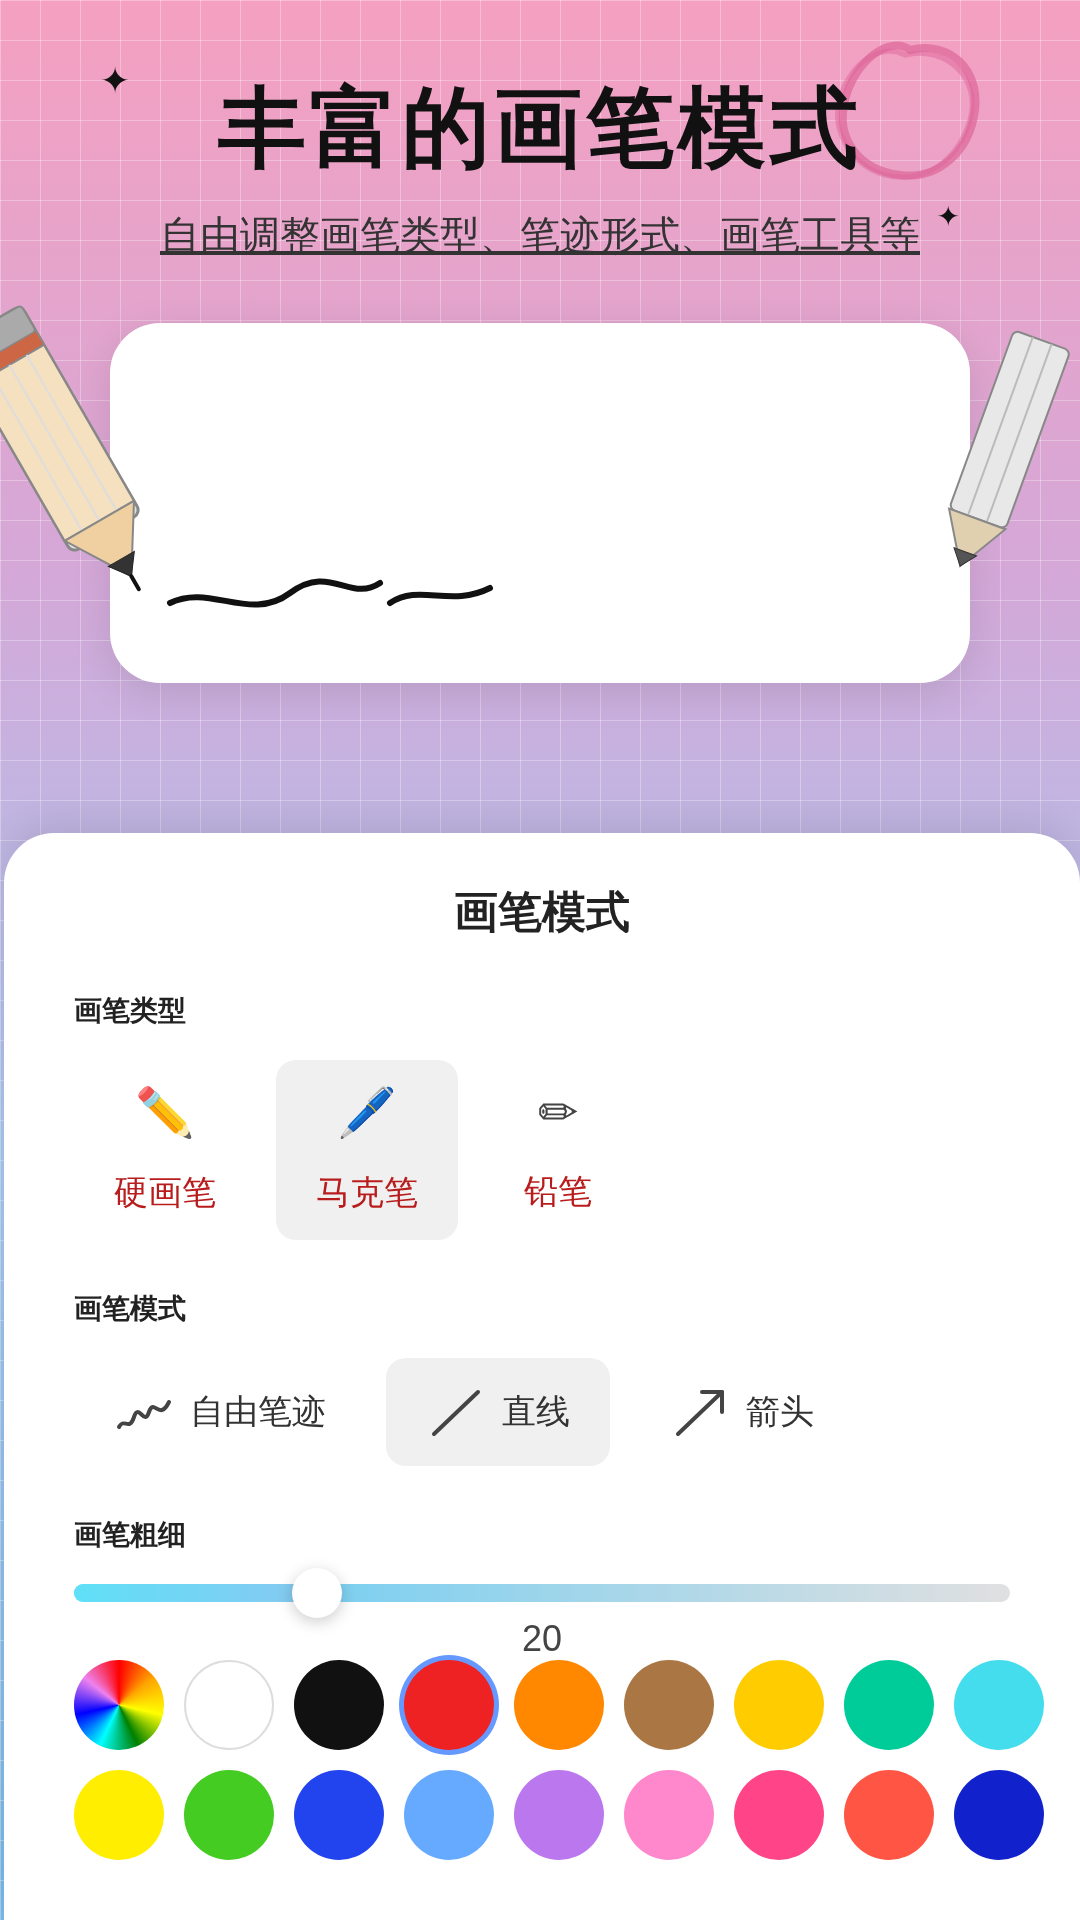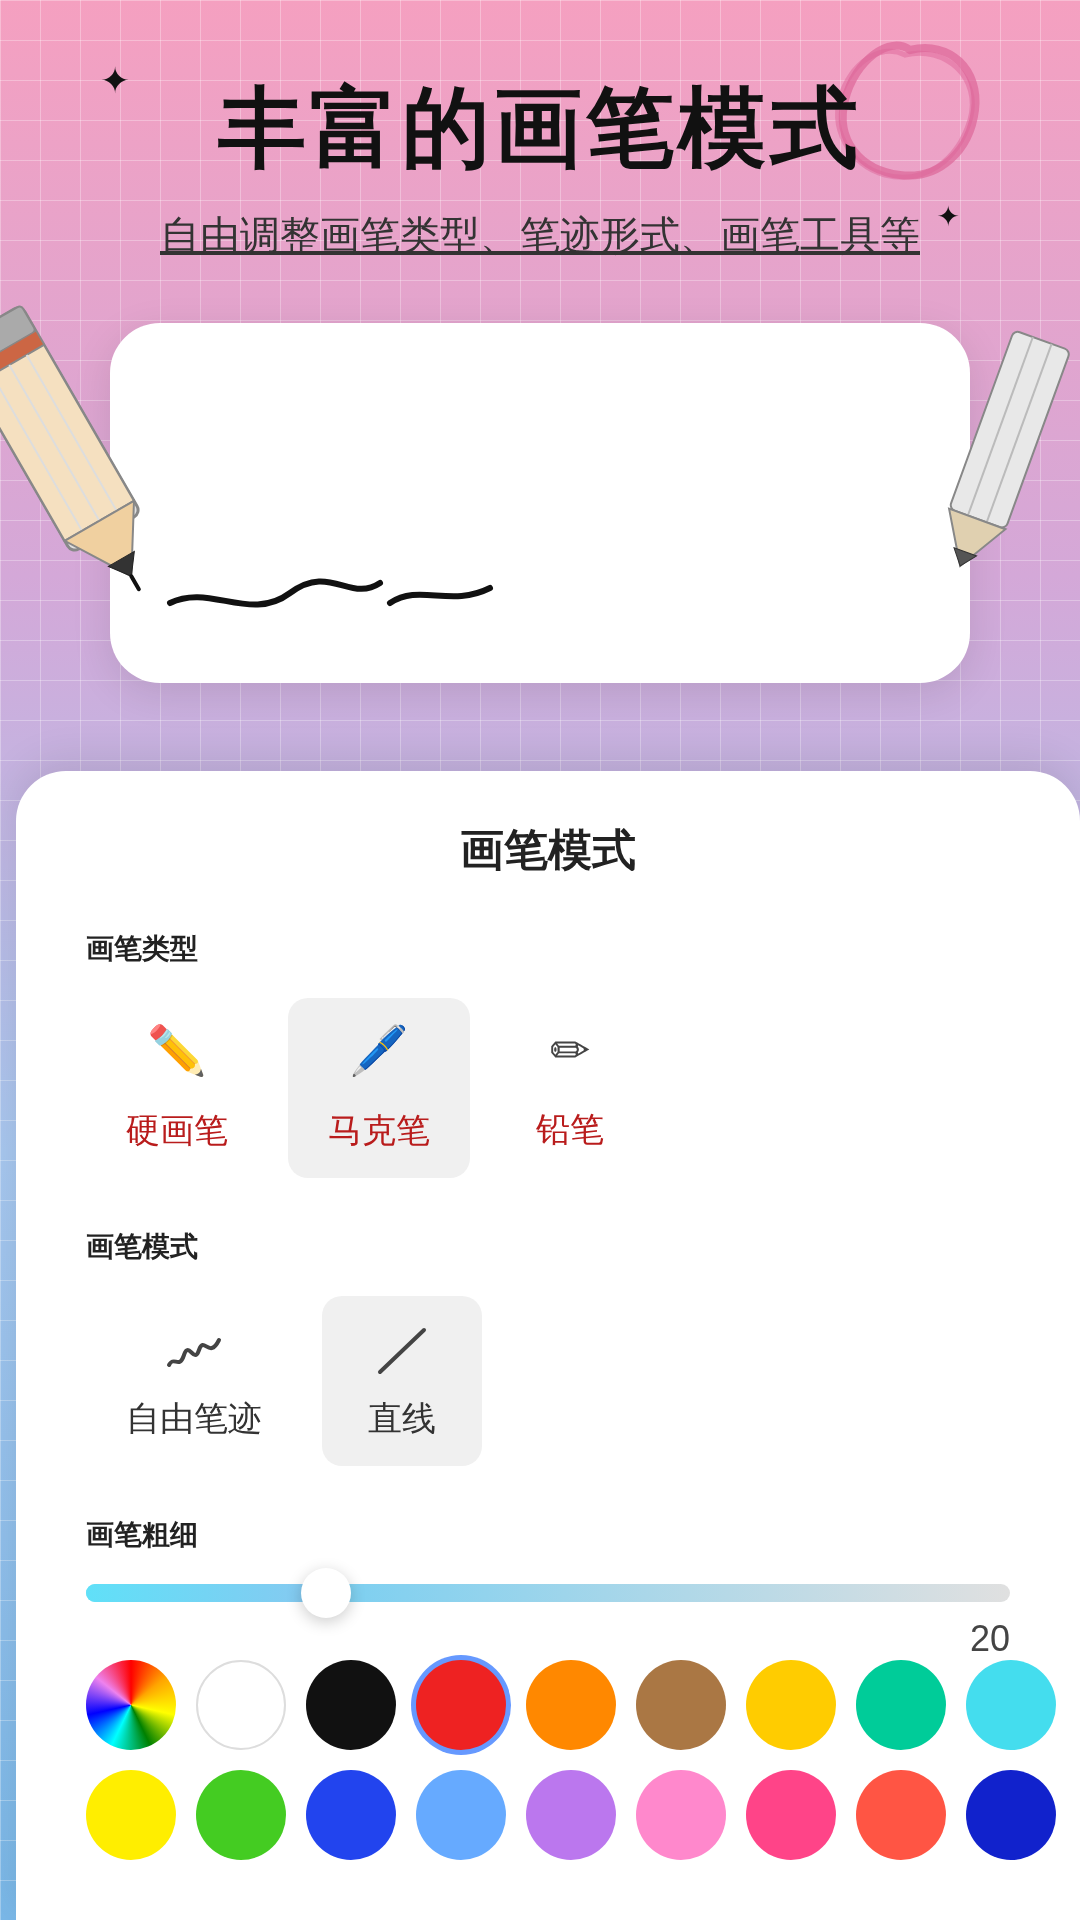--- a/index.html
+++ b/index.html
@@ -103,21 +103,21 @@
       top: 320px;
       z-index: 3;
       width: 180px;
       height: 280px;
       transform: rotate(20deg);
     }
     
     .bottom-panel {
       position: absolute;
       bottom: 0;
-      left: 16px;
+      left: 4px;
       right: 0;
       background: white;
       border-radius: 50px 50px 0 0;
       padding: 50px 70px 60px;
       z-index: 4;
       box-shadow: 0 -10px 40px rgba(0,0,0,0.1);
     }
     .panel-title {
       text-align: center;
       font-size: 44px;
@@ -160,21 +160,20 @@
       margin-top: 13px;
     }
     
     .stroke-style-row {
       display: flex;
       gap: 20px;
       margin-bottom: 50px;
     }
     .stroke-style-item {
       display: flex;
-      flex-direction: column;
       align-items: center;
       gap: 16px;
       padding: 24px 40px;
       border-radius: 20px;
       cursor: pointer;
       min-width: 160px;
     }
     .stroke-style-item.selected {
       background: #f0f0f0;
     }
@@ -211,21 +210,21 @@
     .slider-track-filled {
       position: absolute;
       left: 0;
       top: 0;
       width: 26%;
       height: 100%;
       background: linear-gradient(90deg, #60e0f8, #88c8f0);
       border-radius: 9px 0 0 9px;
     }
     .slider-value {
-      text-align: right;
+      text-align: center;
       font-size: 36px;
       color: #444;
       margin-top: 16px;
     }
     
     .color-section {}
     .color-grid {
       display: flex;
       flex-direction: column;
       gap: 20px;
@@ -321,20 +320,27 @@
         <svg width="60" height="60" viewBox="0 0 60 60">
           <path d="M5,45 C10,35 15,50 20,35 C25,20 30,45 35,30 C40,15 45,40 55,20" stroke="#444" stroke-width="4" fill="none" stroke-linecap="round"></path>
         </svg>
         <span class="stroke-label">自由笔迹</span>
       </div>
       <div class="stroke-style-item selected">
         <svg width="60" height="60" viewBox="0 0 60 60">
           <line x1="8" y1="52" x2="52" y2="10" stroke="#444" stroke-width="4" stroke-linecap="round"></line>
         </svg>
         <span class="stroke-label">直线</span>
+      </div>
+      <div class="stroke-style-item">
+        <svg width="60" height="60" viewBox="0 0 60 60">
+          <line x1="8" y1="52" x2="52" y2="10" stroke="#444" stroke-width="4" stroke-linecap="round"></line>
+          <polyline points="32,10 52,10 52,30" stroke="#444" stroke-width="4" fill="none" stroke-linejoin="round" stroke-linecap="round"></polyline>
+        </svg>
+        <span class="stroke-label">箭头</span>
       </div>
     </div>
 
     <div class="size-section">
       <div class="section-label">画笔粗细</div>
       <div class="slider-container">
         <div class="slider-track">
           <div class="slider-track-filled"></div>
           <div class="slider-thumb"></div>
         </div>

